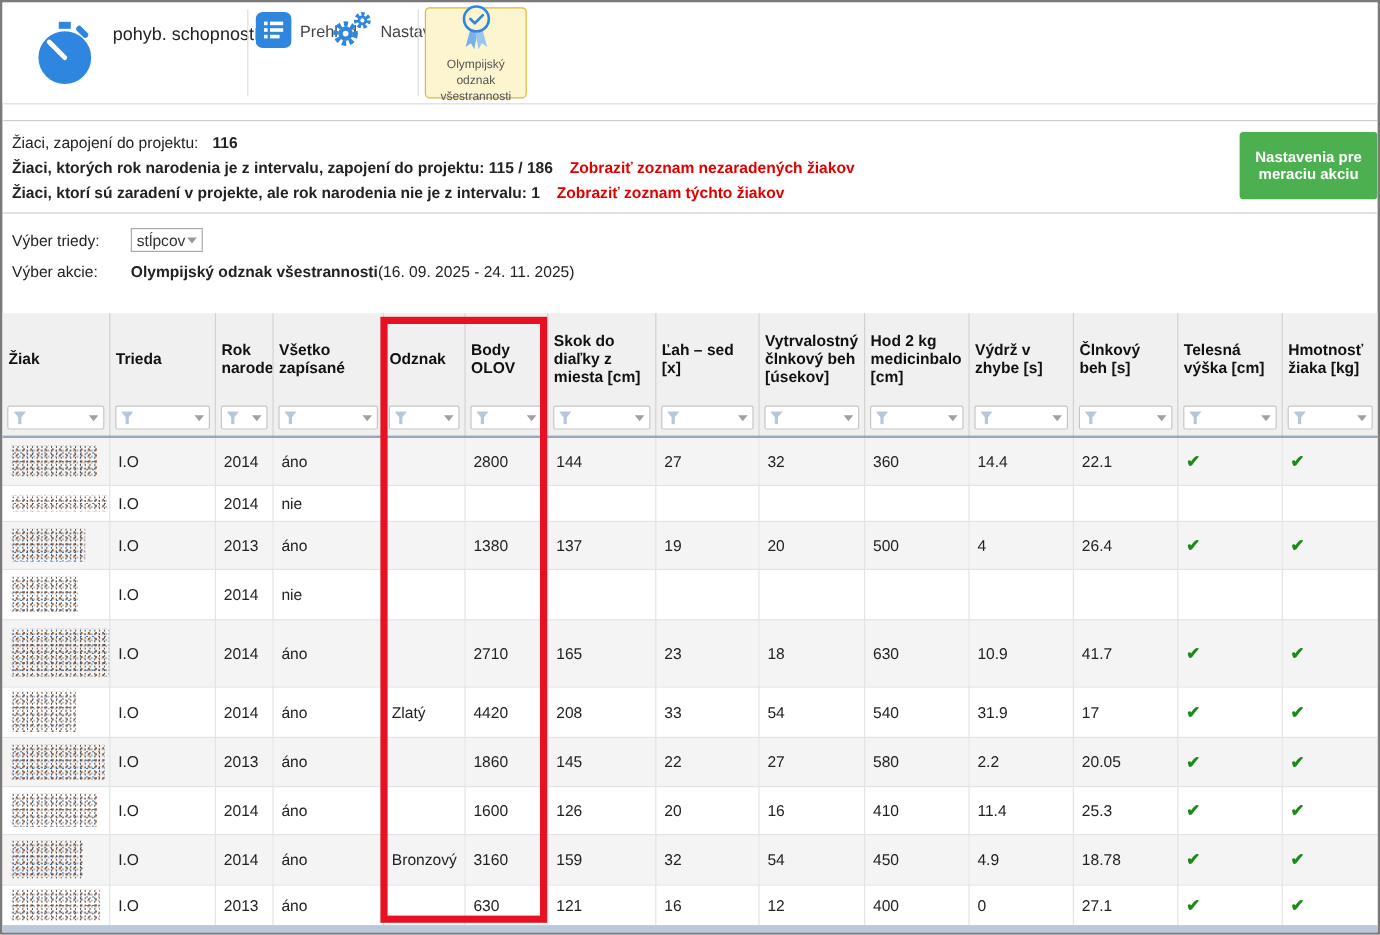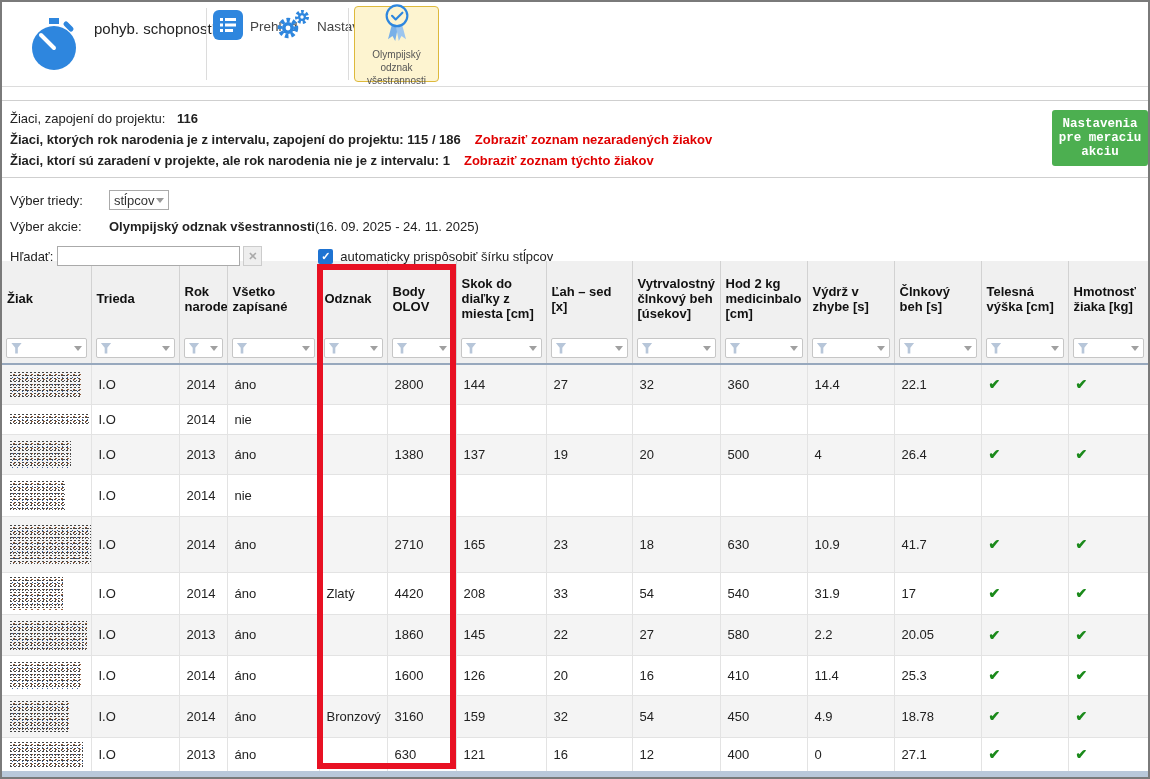--- a/index.html
+++ b/index.html
@@ -18,21 +18,21 @@
   .nav-btn .lbl { font-size:13.5px; color:#444; }
   .active-tab { position:absolute; left:352px; top:4px; width:85px; height:76px; background:#fdf4d0; border:1px solid #ddb93c; border-radius:4px; display:flex; flex-direction:column; align-items:center; justify-content:center; gap:2px; cursor:pointer; }
   .active-tab .lbl { font-size:10px; color:#555; line-height:11px; }
 
   
   .summary { position:relative; margin-top:13px; border-top:1px solid #cfcfcf; border-bottom:1px solid #cfcfcf; height:78px; padding:7px 0 0 8px; }
   .sum-line { font-size:13px; line-height:21px; color:#222; white-space:nowrap; }
   .sum-line b { font-weight:bold; }
   .sum-bold { font-weight:bold; }
   .red-link { color:#e00000; font-weight:bold; margin-left:14px; text-decoration:none; cursor:pointer; }
-  .green-btn { position:absolute; right:0; top:9px; width:96px; height:56px; background:#4caf50; color:#fff; border:none; border-radius:3px; font-family:Liberation Mono, monospace; font-size:12.5px; font-weight:bold; line-height:14px; cursor:pointer; }
+  .green-btn { position:absolute; right:0; top:9px; width:115px; height:56px; background:#4caf50; color:#fff; border:none; border-radius:3px; font-family:Liberation Sans, sans-serif; font-size:12.5px; font-weight:bold; line-height:14px; cursor:pointer; }
 
   
   .filters { position:relative; height:83px; padding:9px 0 0 8px; font-size:13px; }
   .f-row { display:flex; align-items:center; height:26px; }
   .f-label { width:99px; color:#222; }
   .dropdown { display:inline-flex; align-items:center; justify-content:space-between; width:60px; height:20px; border:1px solid #aaa; background:#fff; padding:0 4px; font-size:13px; color:#333; cursor:pointer; }
   .dd-arrow { width:0; height:0; border-left:4px solid transparent; border-right:4px solid transparent; border-top:5px solid #999; }
   .action-name { font-weight:bold; }
   .search-input { width:183px; height:20px; border:1px solid #aaa; font-size:13px; padding:0 4px; margin-left:4px; }
   .clear-btn { width:19px; height:20px; margin-left:3px; background:#eee; border:1px solid #ccc; color:#aaa; font-size:11px; font-weight:bold; line-height:17px; cursor:pointer; }
@@ -162,27 +162,20 @@
       <span class="dropdown">
         <span>stĺpcov</span>
         <span class="dd-arrow"></span>
       </span>
     </div>
     <div class="f-row">
       <span class="f-label">Výber akcie:</span>
       <span class="action-name">Olympijský odznak všestrannosti</span>
       <span style="margin-left:0">(16. 09. 2025 - 24. 11. 2025)</span>
     </div>
-    <div class="f-row" style="margin-top:4px">
-      <span>Hľadať:</span>
-      <input class="search-input" type="text" value="" style="">
-      <button class="clear-btn"><span>✕</span></button>
-      <span class="checkbox">✓</span>
-      <span class="cb-label">automaticky prispôsobiť šírku stĺpcov</span>
-    </div>
   </div>
 
   <table class="grid" id="grid">
       <colgroup>
         <col style="width: 89px;">
         <col style="width: 88px;">
         <col style="width: 48px;">
         <col style="width: 92px;">
         <col style="width: 68px;">
         <col style="width: 69px;">

